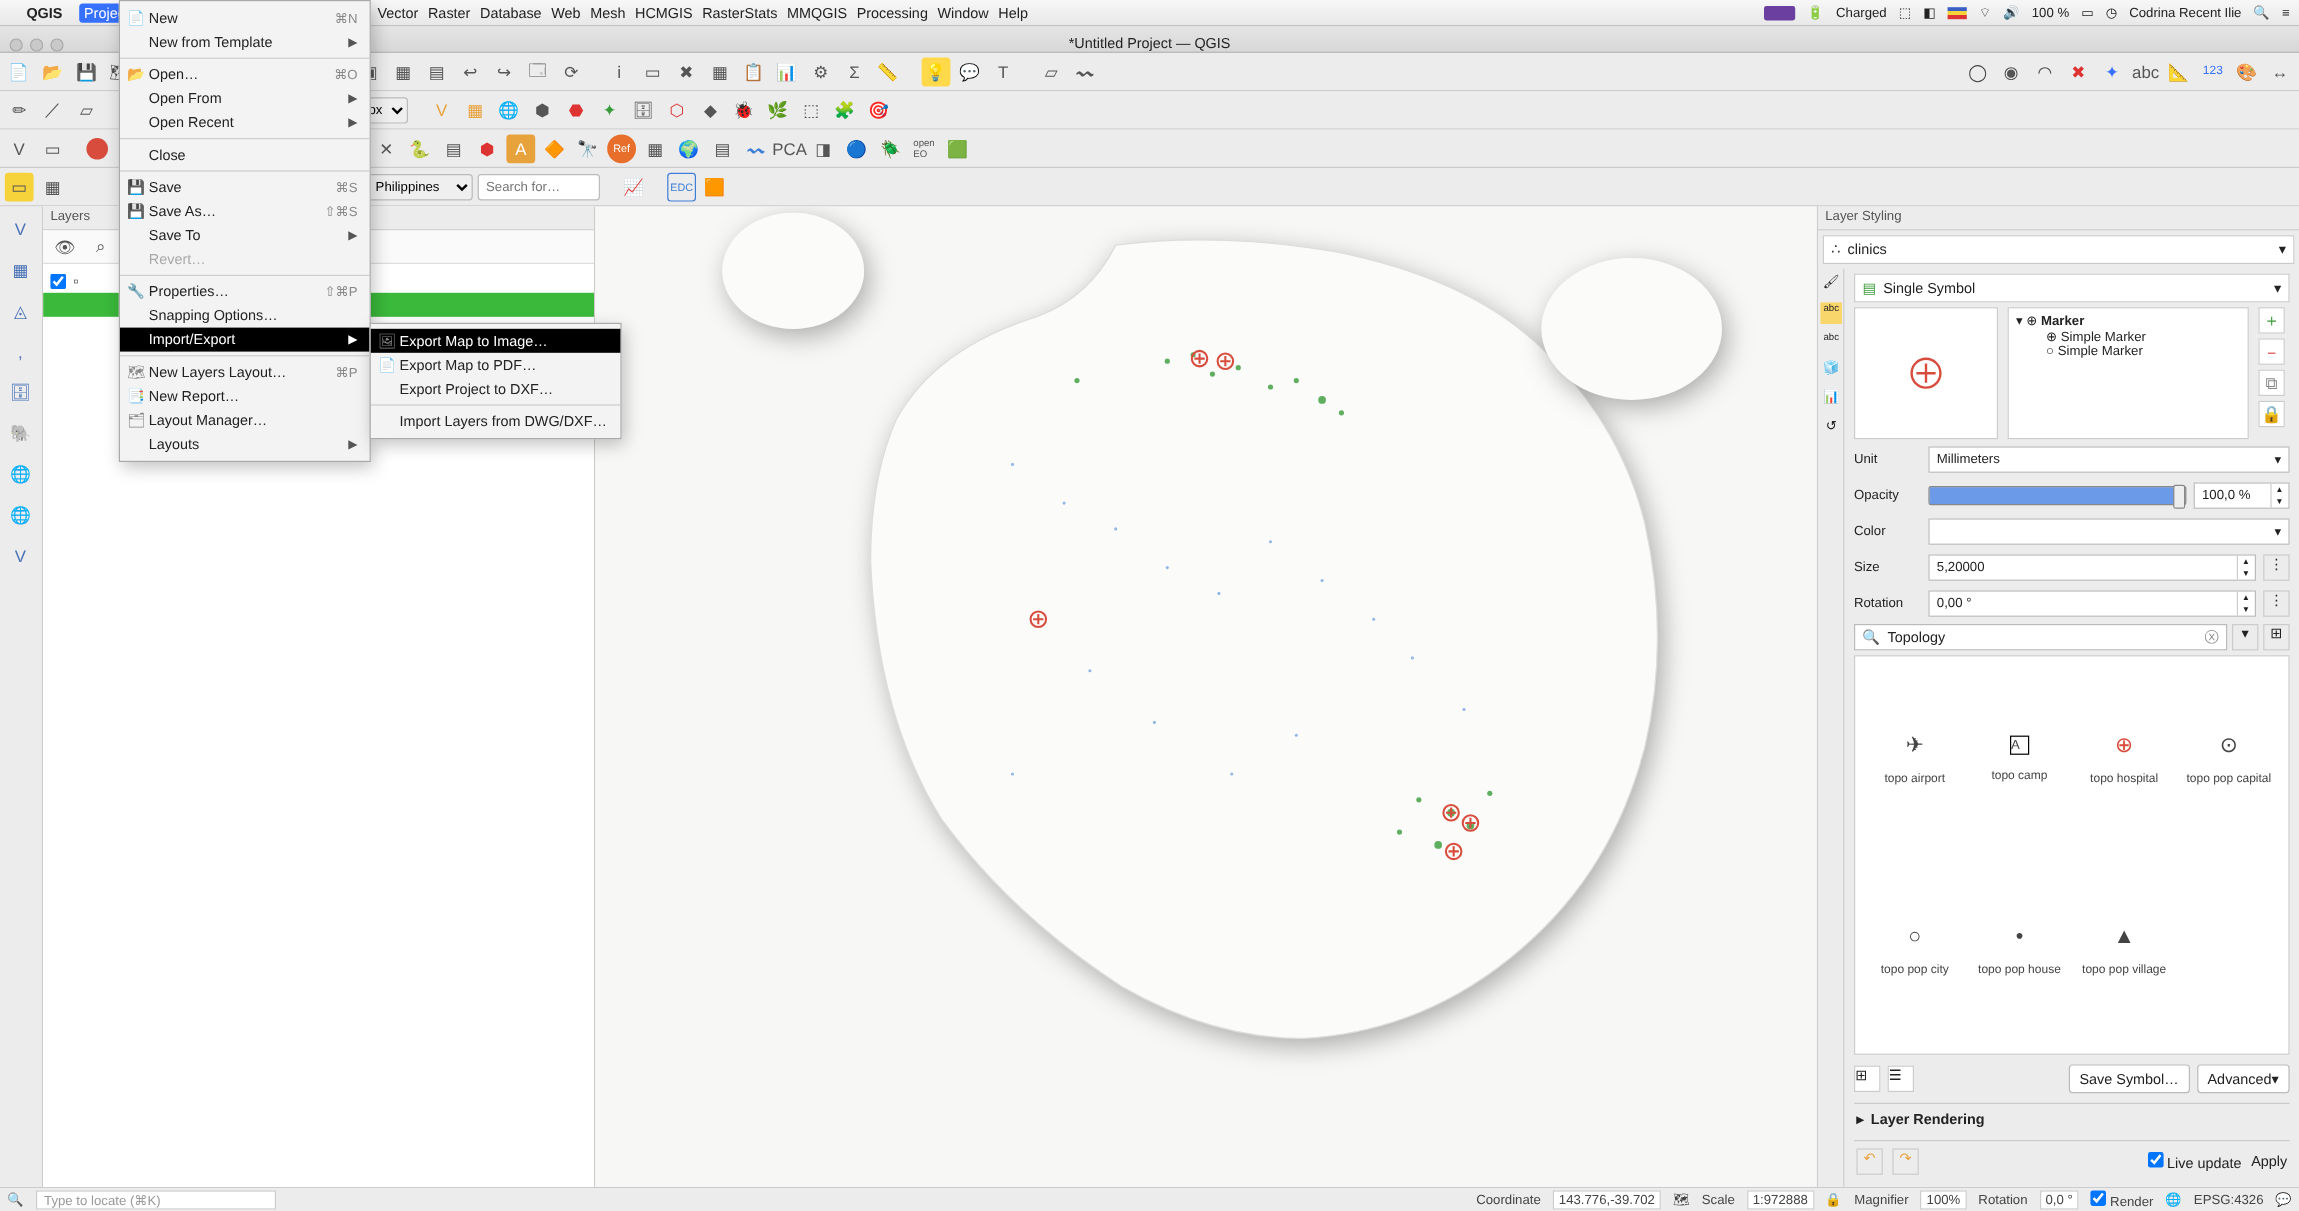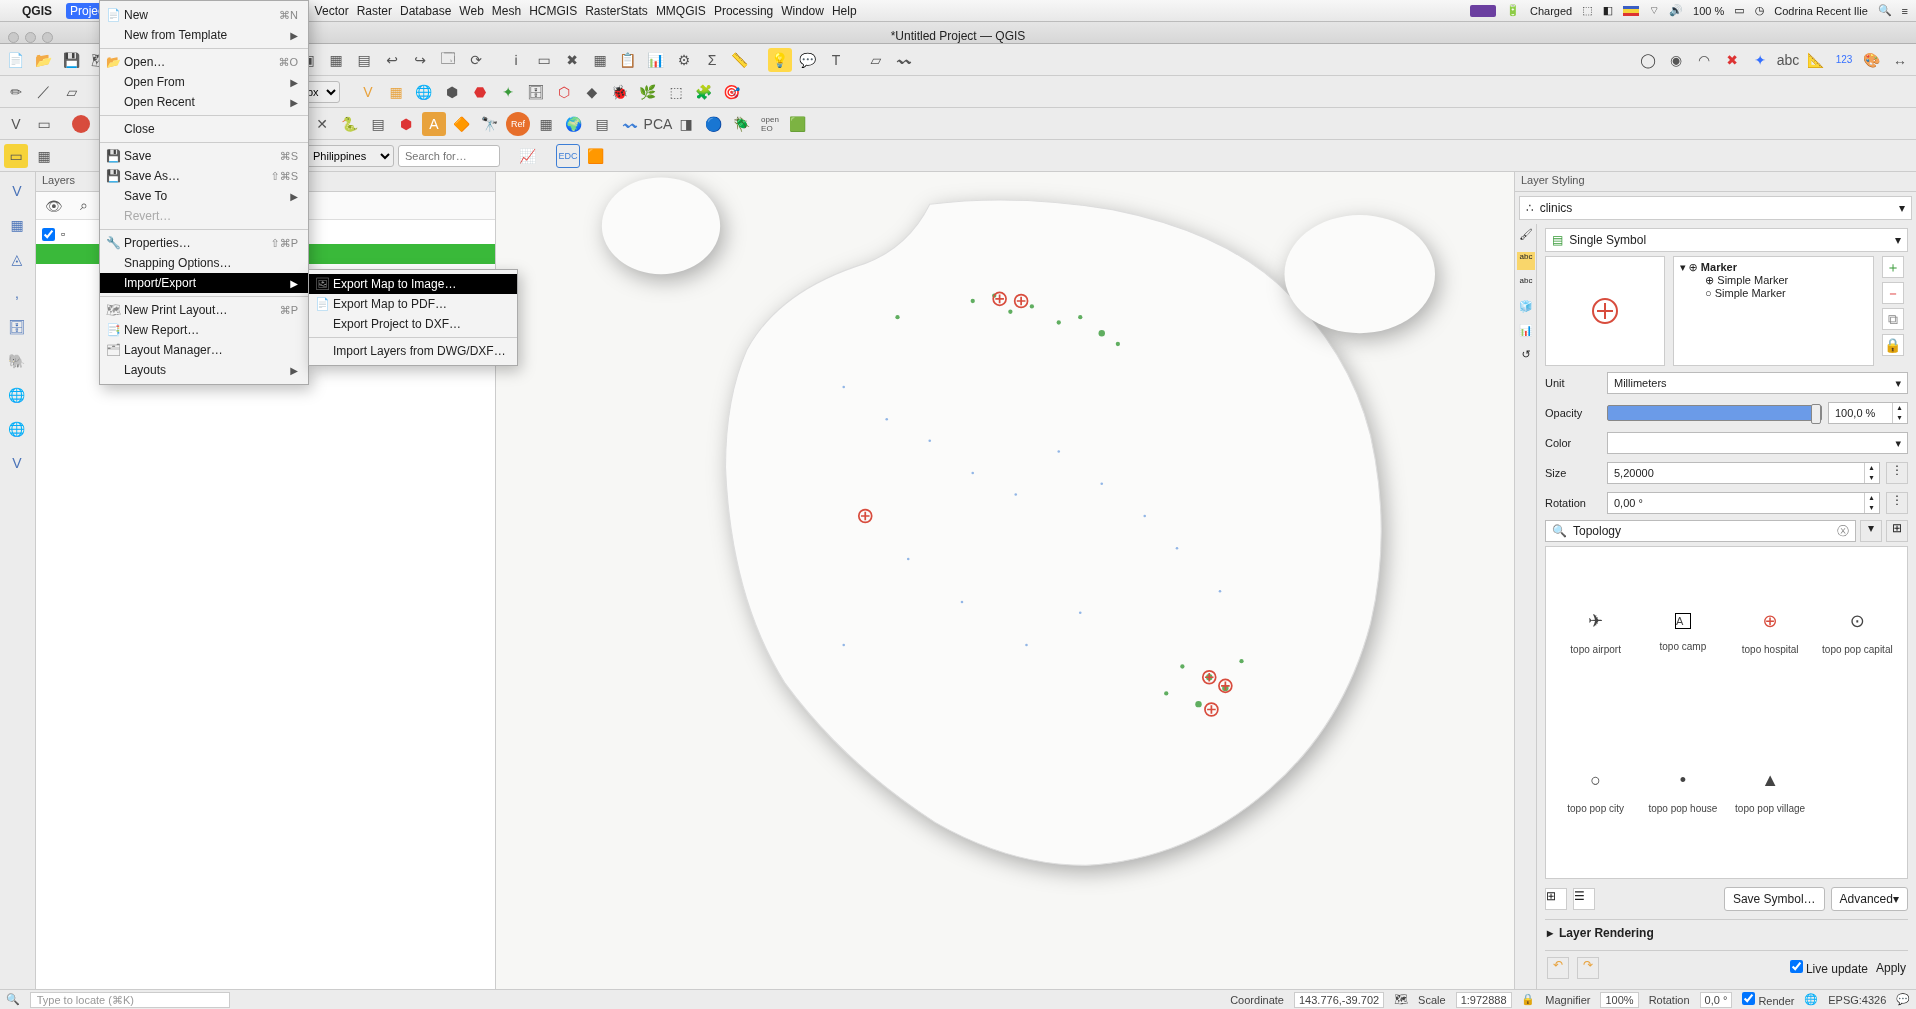--- a/index.html
+++ b/index.html
@@ -557,21 +557,21 @@
       <div class="mitem">
         <span>Snapping Options…</span>
       </div>
       <div class="mitem hl">
         <span>Import/Export</span>
         <span class="arrow">▶</span>
       </div>
       <hr>
       <div class="mitem">
         <span class="mkicon">🗺</span>
-        <span>New Print Layout…</span>
+        <span>New Layers Layout…</span>
         <span class="shortcut">⌘P</span>
       </div>
       <div class="mitem">
         <span class="mkicon">📑</span>
         <span>New Report…</span>
       </div>
       <div class="mitem">
         <span class="mkicon">🗂</span>
         <span>Layout Manager…</span>
       </div>

